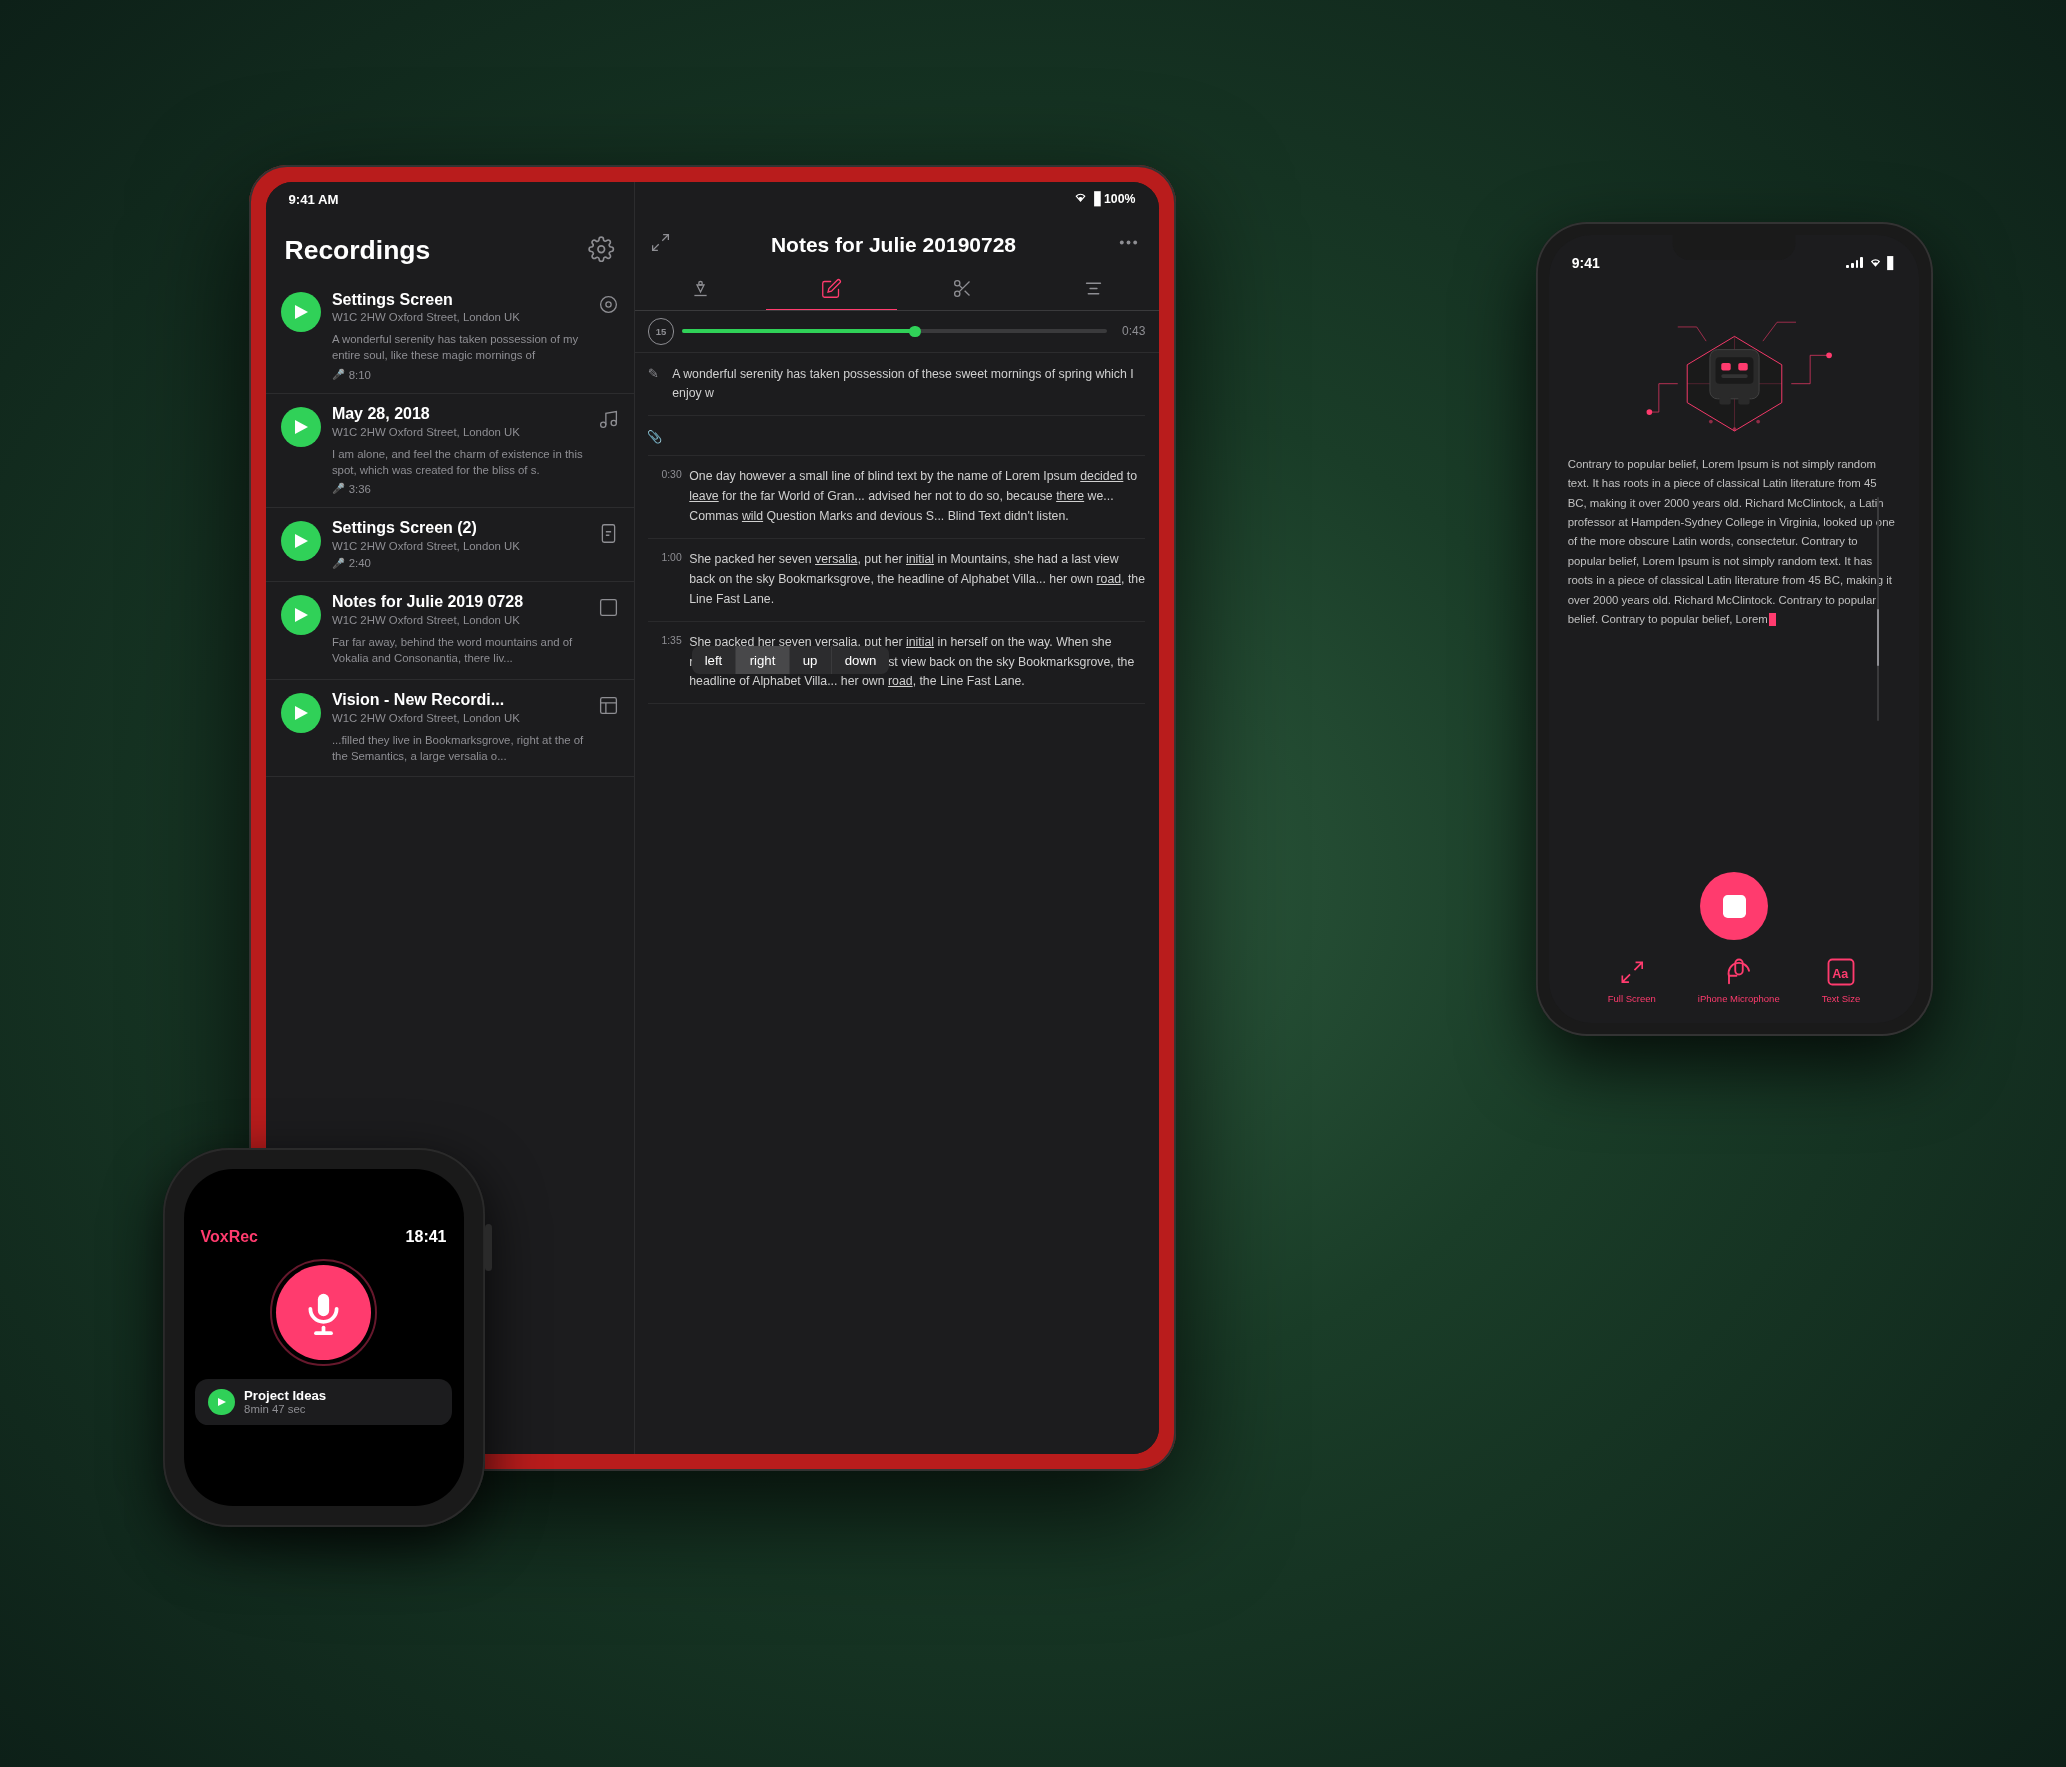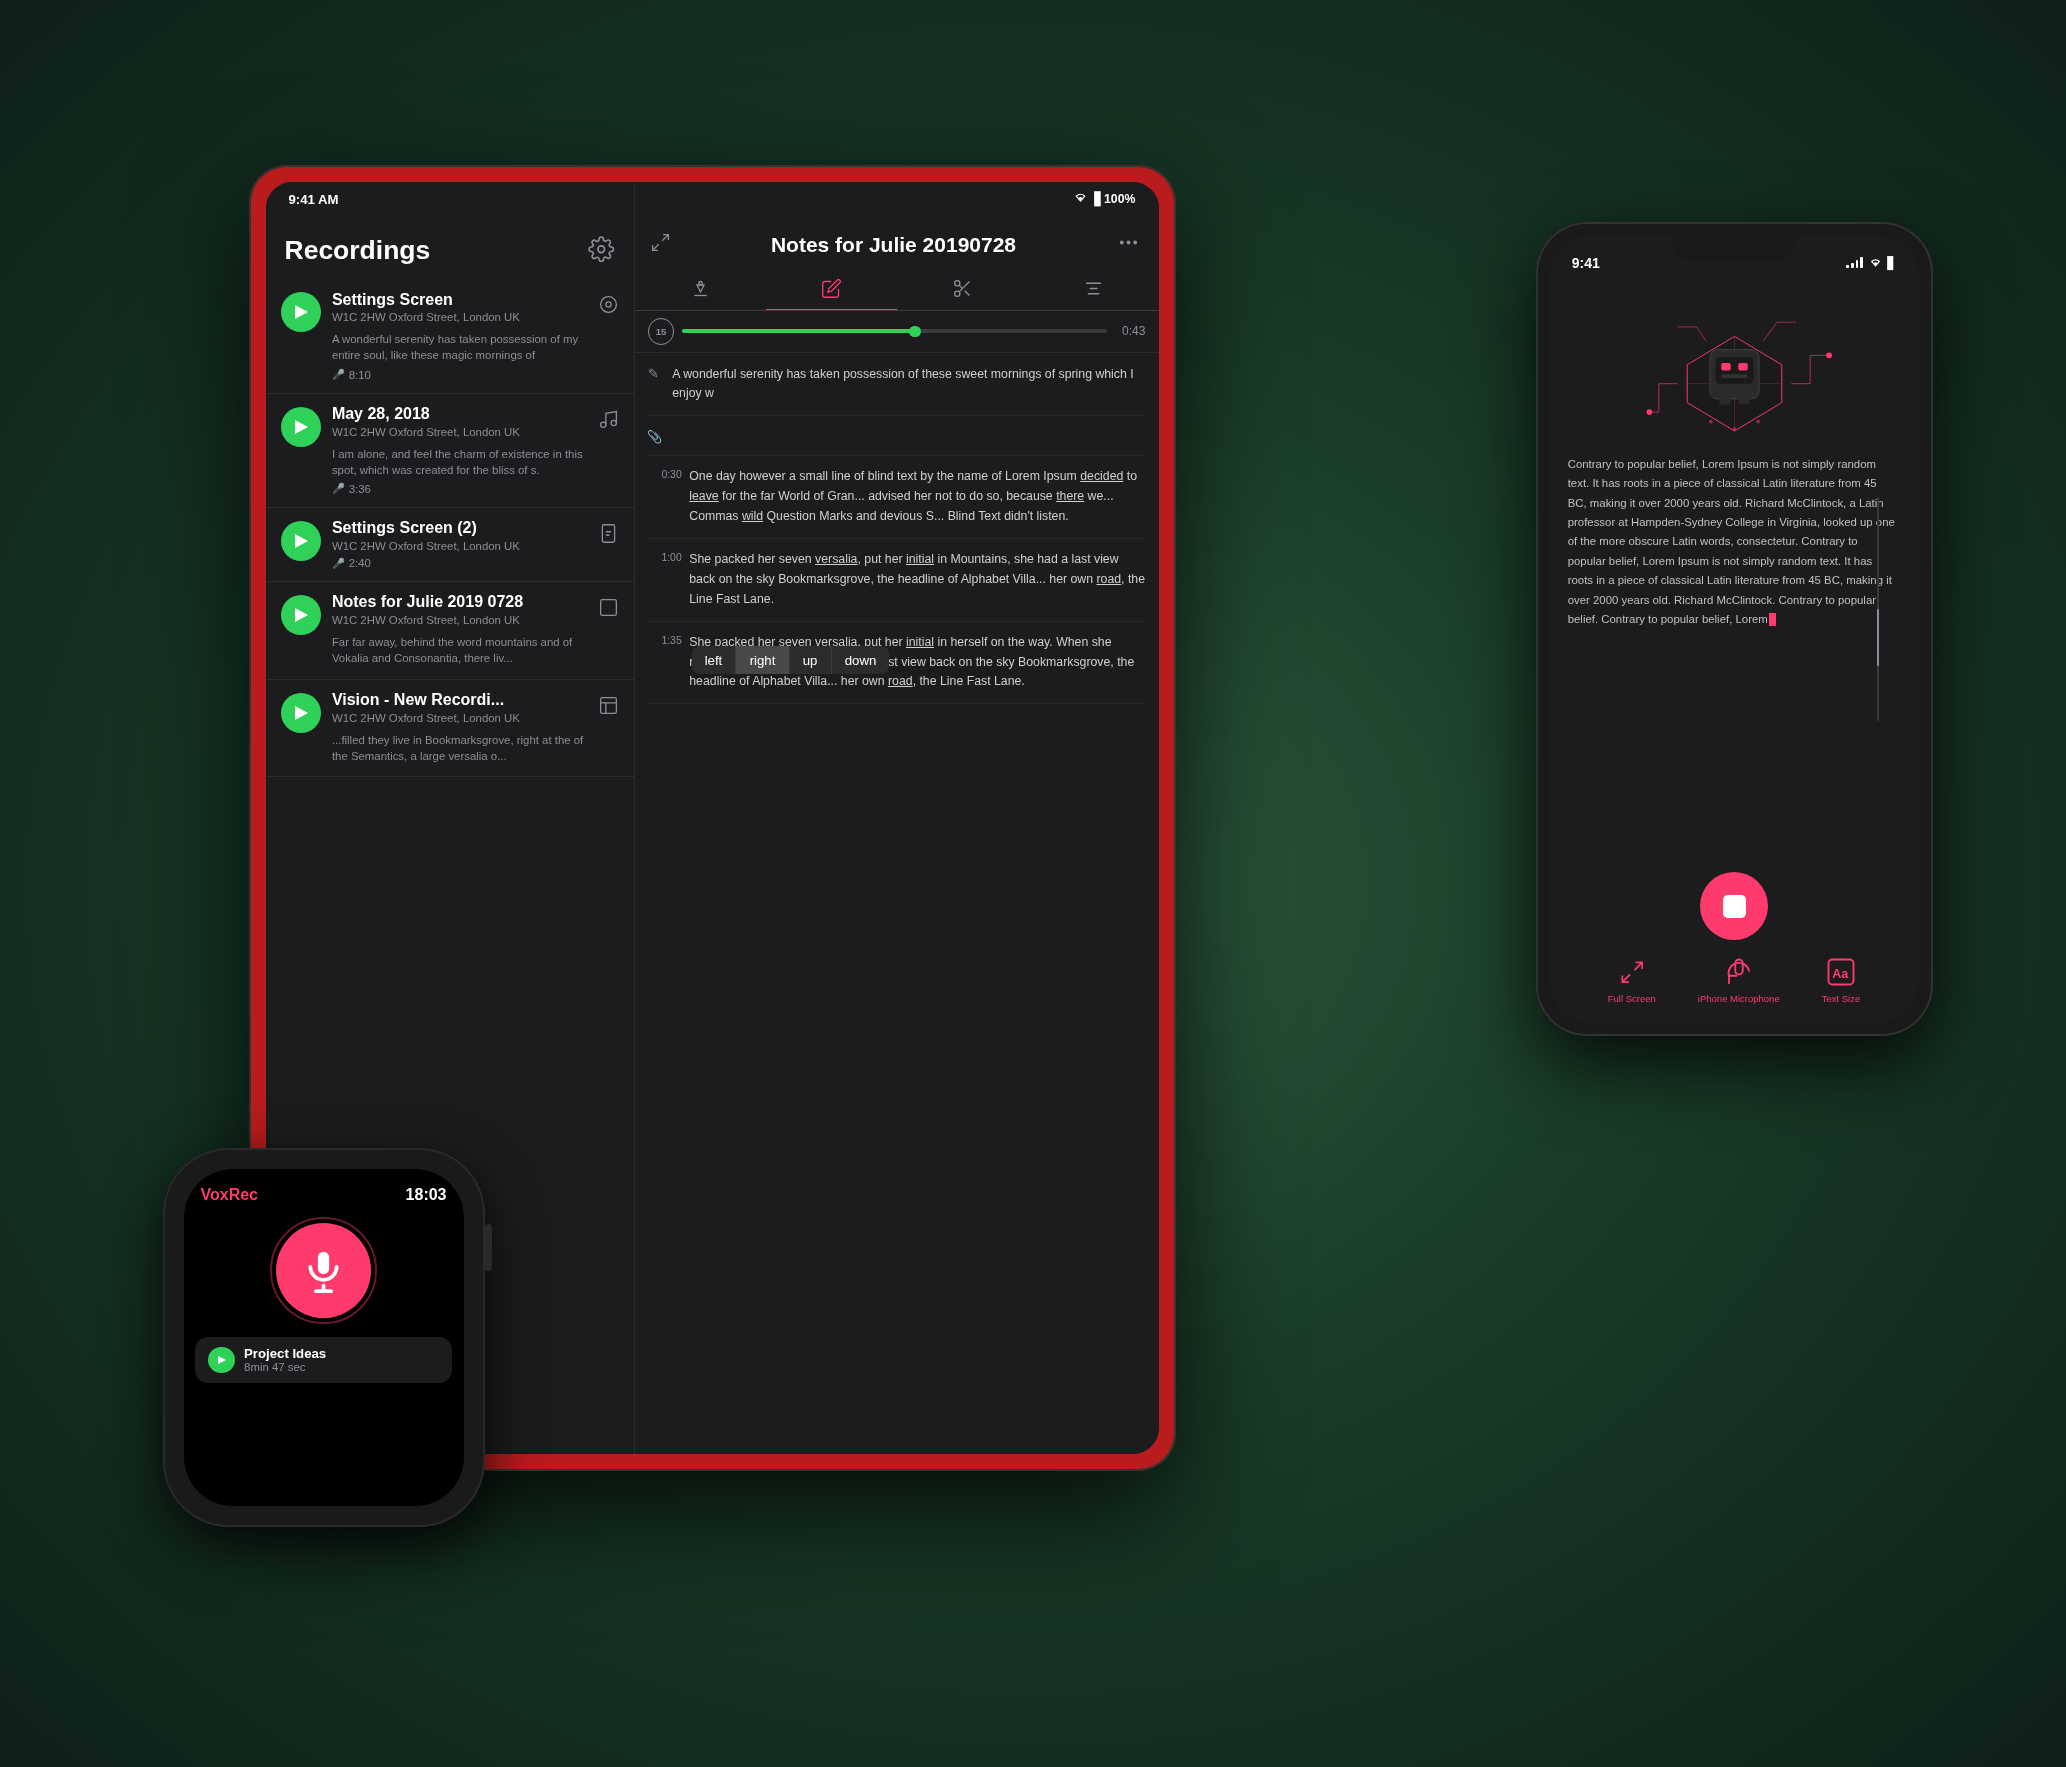--- a/index.html
+++ b/index.html
@@ -463,20 +463,21 @@
       border-radius: 49px;
       overflow: hidden;
       display: flex;
       flex-direction: column;
     }
     .watch-header {
       display: flex;
       justify-content: space-between;
       align-items: center;
       padding: 17px 17px 7.6px 17px;
+      margin-top: 42px;
     }
     .watch-app-name {
       font-size: 16px;
       font-weight: 700;
       color: #ff3b6e;
     }
     .watch-time {
       font-size: 16px;
       font-weight: 600;
       color: #fff;
@@ -865,21 +866,21 @@
         </div>
       </div>
     </div>
   </div>
 
   <div class="watch">
     <div class="watch-crown"></div>
     <div class="watch-screen">
       <div class="watch-header">
         <span class="watch-app-name">VoxRec</span>
-        <span class="watch-time">18:03</span>
+        <span class="watch-time">18:41</span>
       </div>
       <div style="display:flex; justify-content:center; margin:3.8px 0;">
         <div class="watch-mic-btn">
           <div class="watch-mic-ring"></div>
           <svg width="45" height="45" viewBox="0 0 24 24" fill="none">
             <rect x="9" y="2" width="6" height="12" rx="3" fill="#fff"></rect>
             <path d="M5 10a7 7 0 0014 0" stroke="#fff" stroke-width="2" stroke-linecap="round"></path>
             <line x1="12" y1="20" x2="12" y2="23" stroke="#fff" stroke-width="2" stroke-linecap="round"></line>
             <line x1="8" y1="23" x2="16" y2="23" stroke="#fff" stroke-width="2" stroke-linecap="round"></line>
           </svg>

